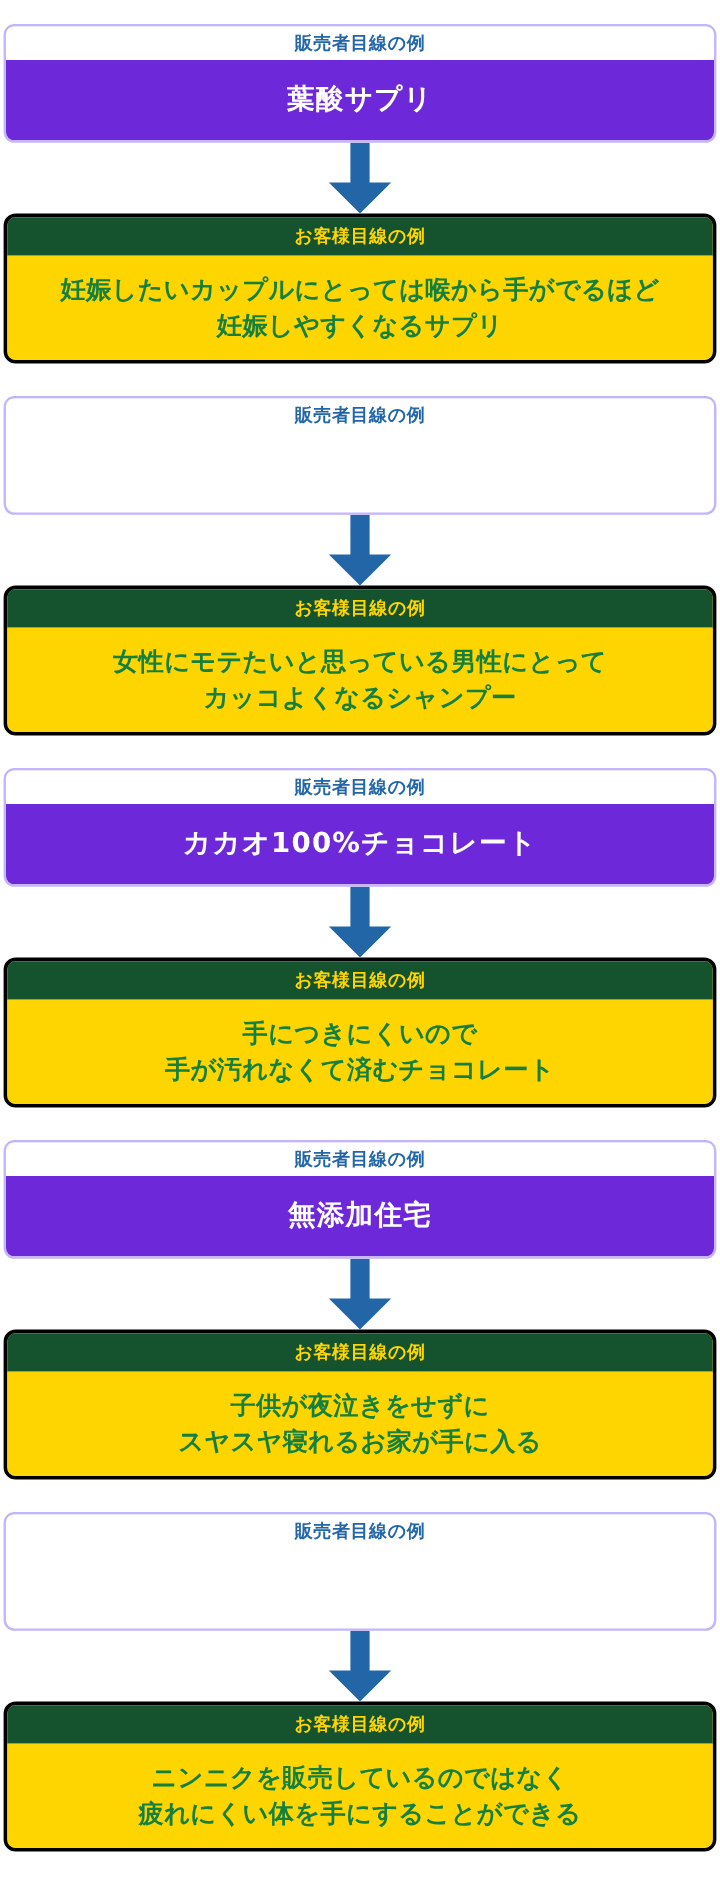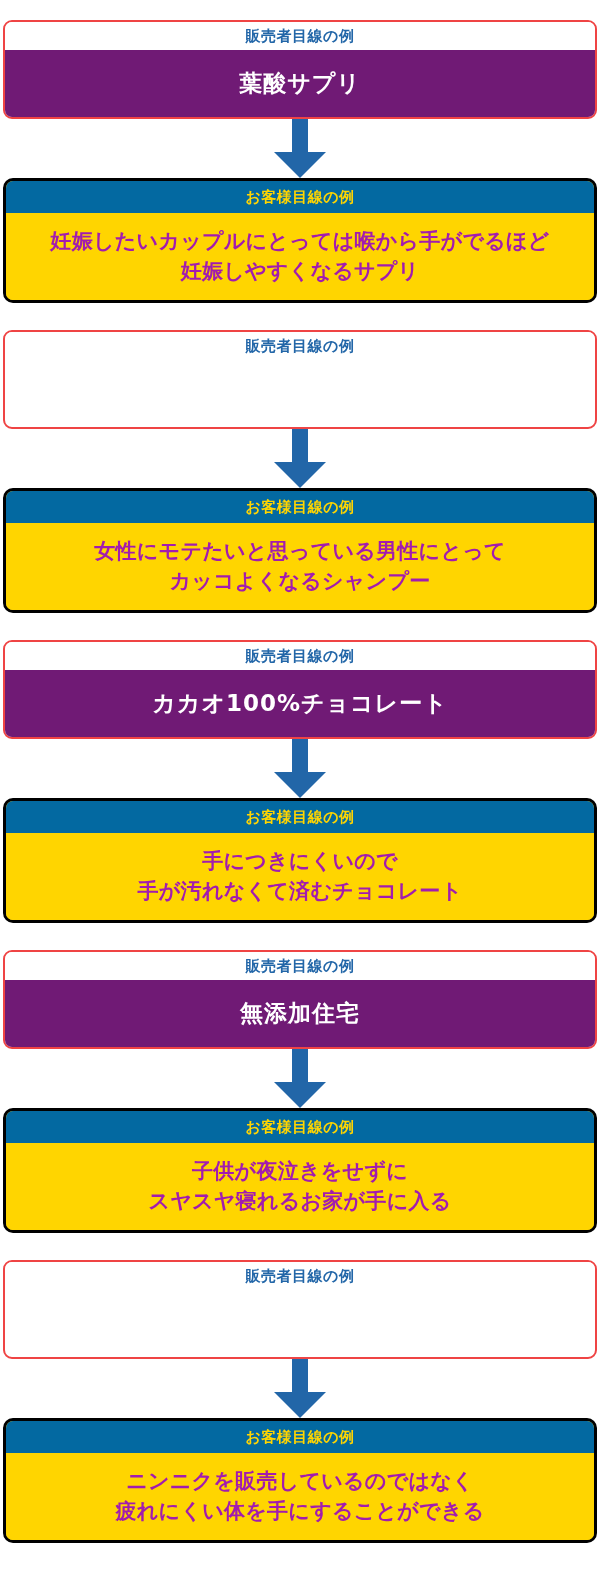--- a/index.html
+++ b/index.html
@@ -22,42 +22,42 @@
     position: absolute;
     left: 0;
     width: 600px;
   }
 
   
   .seller-card {
     position: relative;
     margin: 0 3px;
     height: 99px;
-    border: 2px solid #ef4444;
+    border: 2px solid #c4b5fd;
     border-radius: 9px;
     background: #ffffff;
     overflow: hidden;
   }
   .seller-head {
     height: 28px;
     display: flex;
     align-items: center;
     justify-content: center;
     background: #ffffff;
   }
   .seller-head-label {
     color: #2266A8;
     font-size: 15px;
     font-weight: bold;
     letter-spacing: 0.5px;
     line-height: 1;
   }
   .seller-body {
     height: 67px;
-    background: #701a75;
+    background: #6d28d9;
     display: flex;
     align-items: center;
     justify-content: center;
     padding: 0 10px;
   }
   .seller-body-text {
     color: #ffffff;
     font-size: 23px;
     font-weight: bold;
     letter-spacing: 1px;
@@ -83,42 +83,42 @@
   .customer-card {
     position: relative;
     margin: 0 3px;
     border: 3px solid #000000;
     border-radius: 10px;
     background: #FFD500;
     overflow: hidden;
   }
   .customer-head {
     height: 32px;
-    background: #0369a1;
+    background: #14532d;
     display: flex;
     align-items: center;
     justify-content: center;
   }
   .customer-head-label {
     color: #FFD500;
     font-size: 15px;
     font-weight: bold;
     letter-spacing: 0.5px;
     line-height: 1;
   }
   .customer-body {
     background: #FFD500;
     display: flex;
     align-items: center;
     justify-content: center;
     padding: 10px 6px;
     min-height: 87px;
   }
   .customer-body-text {
-    color: #a21caf;
+    color: #15803d;
     font-size: 21px;
     font-weight: bold;
     letter-spacing: 0.3px;
     line-height: 1.42;
     text-align: center;
     white-space: pre-line;
   }
 </style>
 </head>
 <body>

